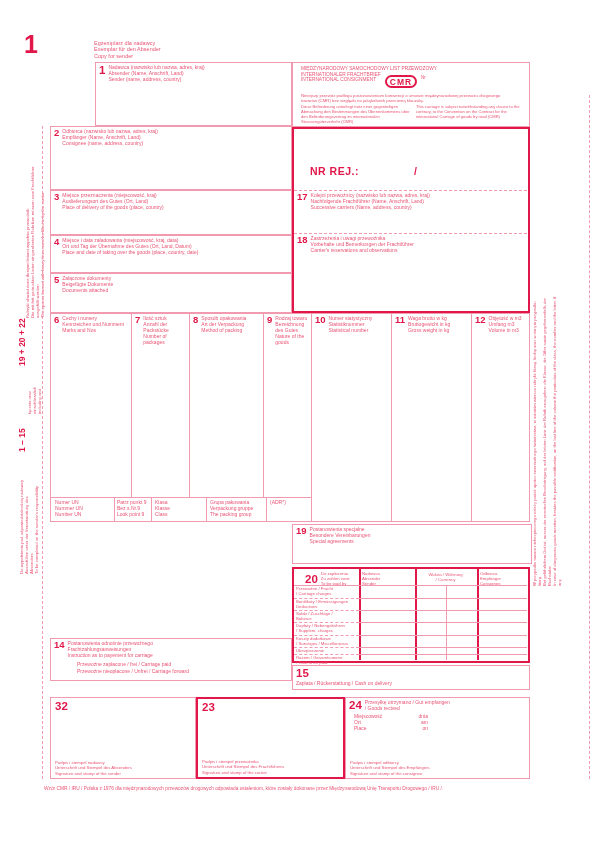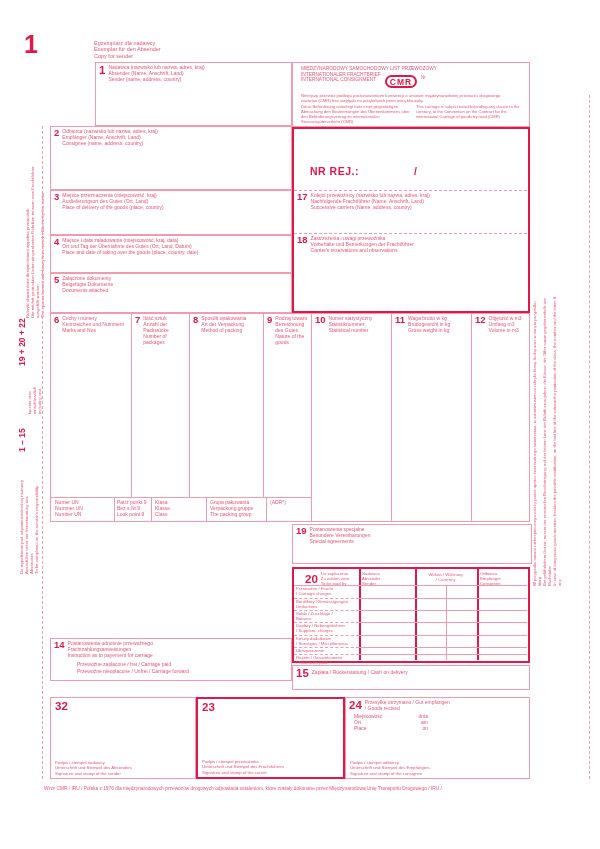--- a/index.html
+++ b/index.html
@@ -347,21 +347,21 @@
         </div>
       </div>
     <div class="lb abs" style="left:26px;top:22px;line-height:1.45;">
         <div>Przewoźne zapłacone / frei / Carriage paid</div>
         <div>Przewoźne nieopłacone / Unfrei / Carriage forward</div>
       </div>
   </div>
 
 
   <div class="bx" style="left:292px;top:665px;width:238px;height:25px;">
-    <div class="row" style="align-items:center;">
+    <div class="row" style="flex-direction:column;">
         <span class="bn bnL">15</span>
       <span class="lb">Zapłata / Rückerstattung / Cash on delivery</span>
       </div>
   </div>
 
   <div class="bx" style="left:50px;top:697px;width:146px;height:82px;">
     <div class="abs bn bnL" style="left:4px;top:3px;">32</div>
     <div class="sign">
         <div>Podpis i stempel nadawcy</div>
         <div>Unterschrift und Stempel des Absenders</div>

